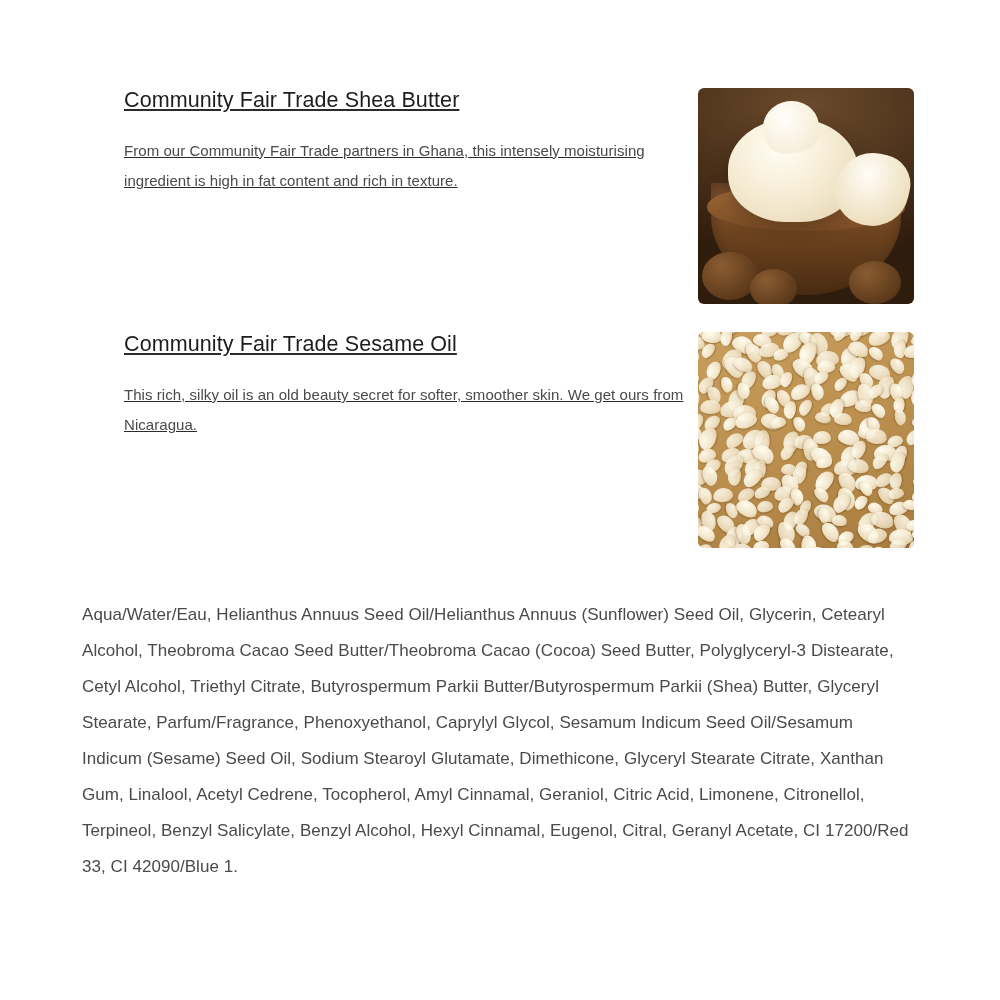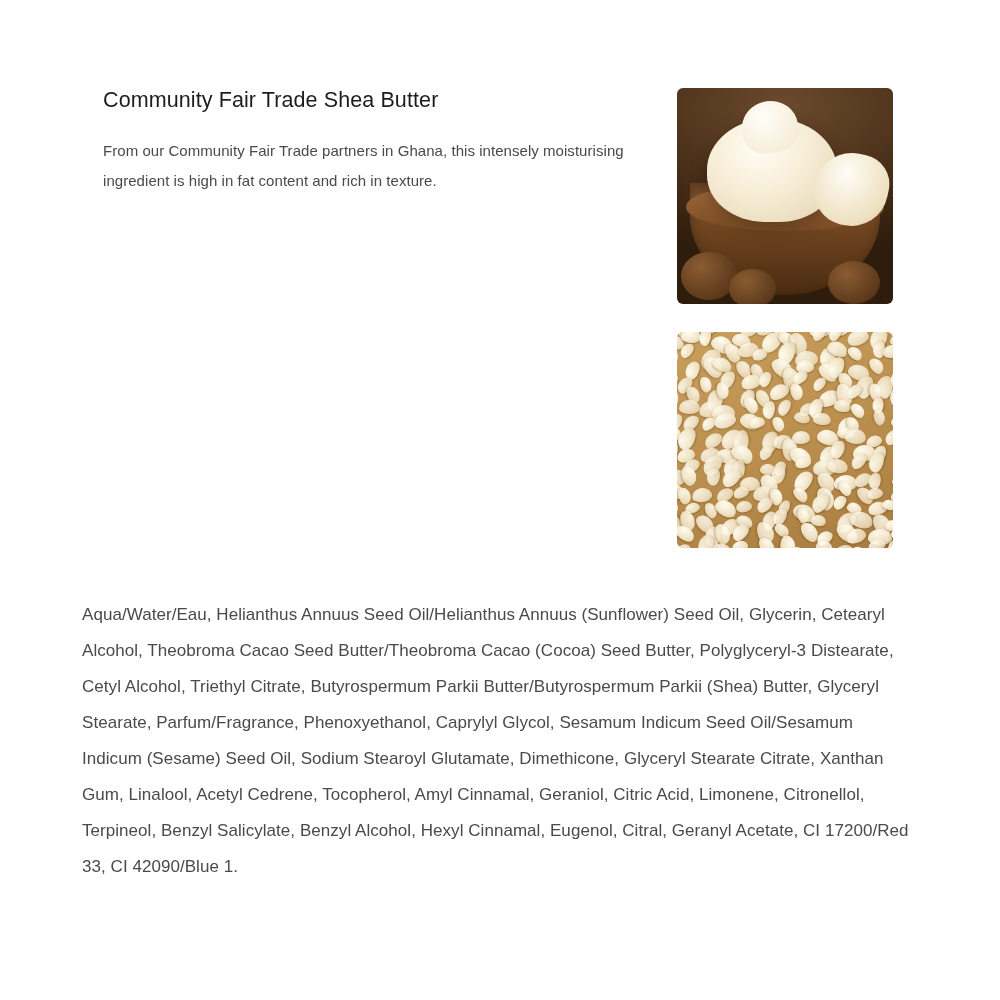--- a/index.html
+++ b/index.html
@@ -17,22 +17,23 @@
   .page {
     position: relative;
     width: 1000px;
     height: 1000px;
     box-sizing: border-box;
   }
 
   
   .ingredient-block {
     position: absolute;
-    left: 103px;
+    left: 124px;
     width: 790px;
+    text-decoration: underline;
   }
   .ingredient-block .text-col {
     width: 560px;
   }
   .ingredient-title {
     font-size: 21.5px;
     font-weight: 400;
     color: #1d1d1d;
     letter-spacing: 0.1px;
     margin: 0 0 22px 0;
@@ -166,20 +167,24 @@
       <div class="butter"></div>
       <div class="butter-peak"></div>
       <div class="scoop"></div>
       <div class="nut n1"></div>
       <div class="nut n2"></div>
       <div class="nut n3"></div>
     </div>
   </section>
 
   <section class="ingredient-block" style="top: 332px;">
+    <div class="text-col">
+      <h2 class="ingredient-title">Community Fair Trade Sesame Oil</h2>
+      <p class="ingredient-desc">This rich, silky oil is an old beauty secret for softer, smoother skin. We get ours from Nicaragua.</p>
+    </div>
     <div class="thumb sesame">
       <div class="seeds" id="seed-field">
           <div class="seed" style="left: -1.58034px; top: -8.10514px; transform: rotate(61deg); width: 21.3863px; height: 14.6327px; opacity: 0.88;"></div>
           <div class="seed" style="left: 21.6329px; top: -11.8707px; transform: rotate(-22deg); width: 19.795px; height: 13.5439px; opacity: 0.97;"></div>
           <div class="seed" style="left: 63.021px; top: -8.94545px; transform: rotate(-25deg); width: 19.0749px; height: 13.0512px; opacity: 0.86;"></div>
           <div class="seed" style="left: 78.9703px; top: -9.76371px; transform: rotate(-16deg); width: 19.2036px; height: 13.1393px; opacity: 0.83;"></div>
           <div class="seed" style="left: 93.7277px; top: -10.5106px; transform: rotate(-86deg); width: 18.4565px; height: 12.6281px; opacity: 0.95;"></div>
           <div class="seed" style="left: 119.596px; top: -14.2965px; transform: rotate(-29deg); width: 17.2006px; height: 11.7688px; opacity: 0.9;"></div>
           <div class="seed" style="left: 132.187px; top: -11.5127px; transform: rotate(-7deg); width: 23.2134px; height: 15.8829px; opacity: 0.98;"></div>
           <div class="seed" style="left: 152.66px; top: -8.15432px; transform: rotate(-7deg); width: 17.8529px; height: 12.2152px; opacity: 0.94;"></div>

